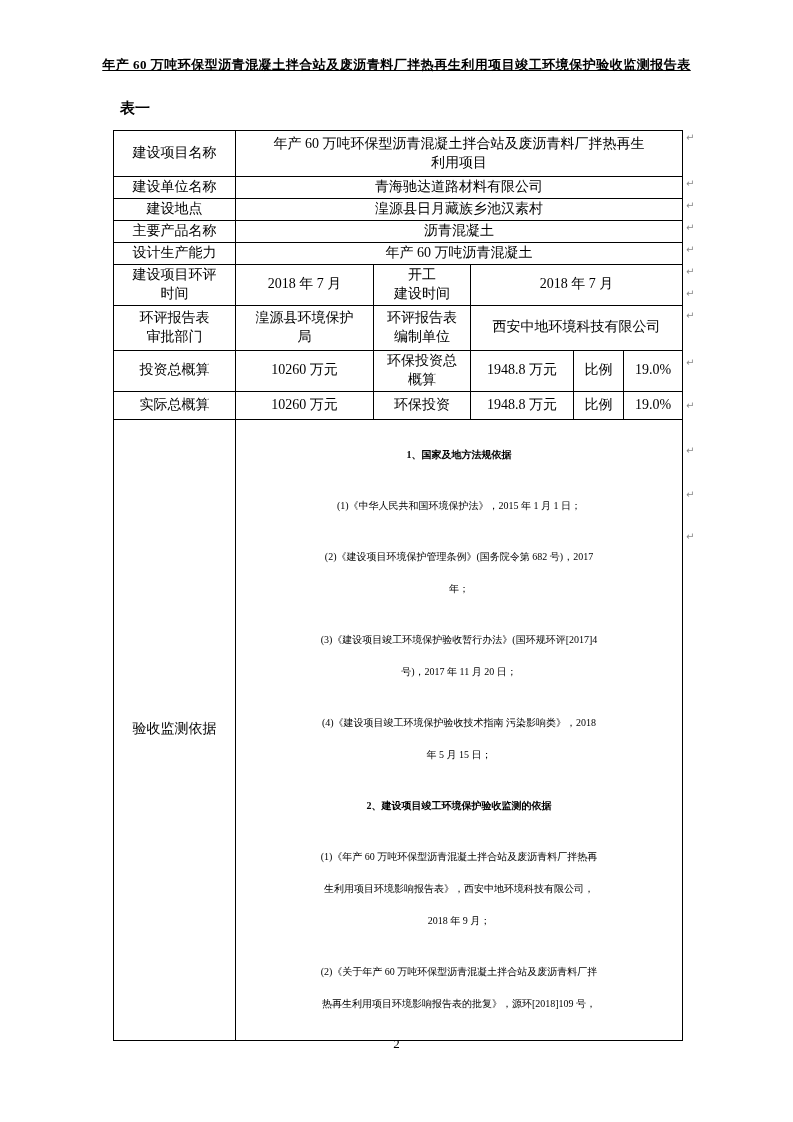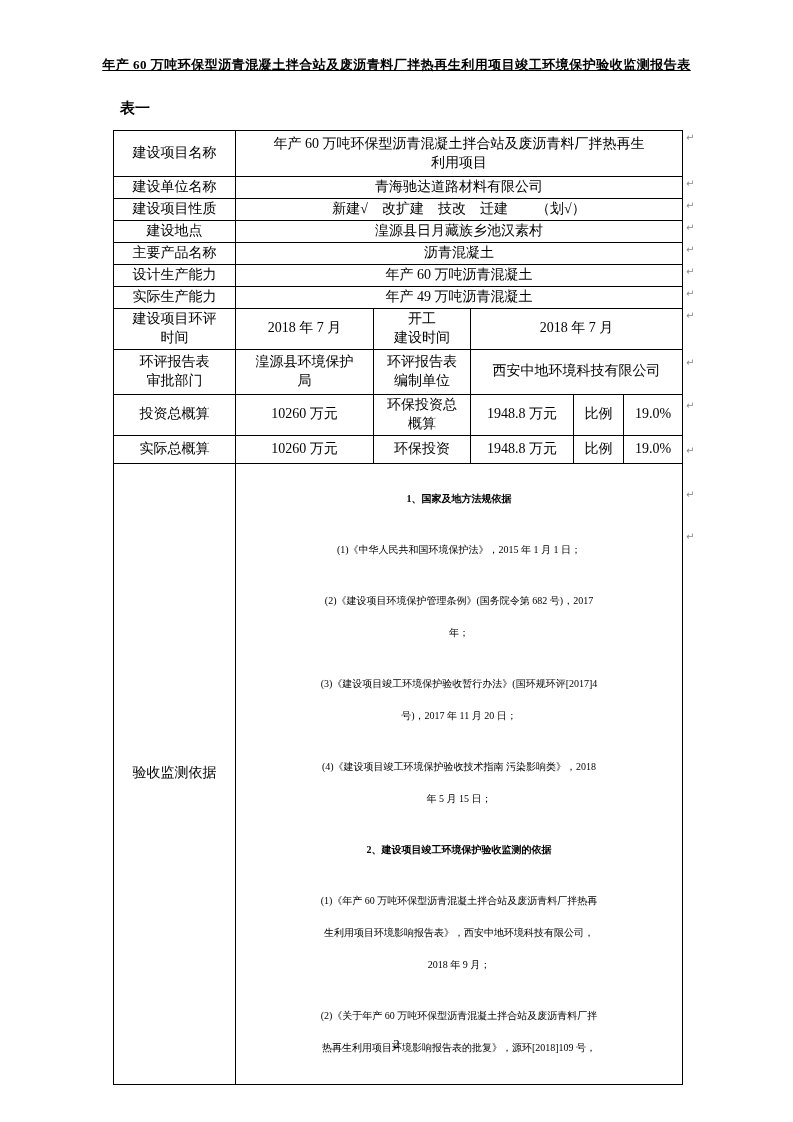--- a/index.html
+++ b/index.html
@@ -60,38 +60,30 @@
       <tr style="height:46px">
         <td>建设项目名称</td>
         <td colspan="5">年产 60 万吨环保型沥青混凝土拌合站及废沥青料厂拌热再生
 利用项目</td>
       </tr>
       <tr style="height:22px">
         <td>建设单位名称</td>
         <td colspan="5">青海驰达道路材料有限公司</td>
       </tr>
       <tr style="height:22px">
-        <td>建设项目性质</td>
-        <td colspan="5">新建√　改扩建　技改　迁建　　（划√）</td>
-      </tr>
-      <tr style="height:22px">
         <td>建设地点</td>
         <td colspan="5">湟源县日月藏族乡池汉素村</td>
       </tr>
       <tr style="height:22px">
         <td>主要产品名称</td>
         <td colspan="5">沥青混凝土</td>
       </tr>
       <tr style="height:22px">
         <td>设计生产能力</td>
         <td colspan="5">年产 60 万吨沥青混凝土</td>
-      </tr>
-      <tr style="height:22px">
-        <td>实际生产能力</td>
-        <td colspan="5">年产 49 万吨沥青混凝土</td>
       </tr>
       <tr style="height:38px">
         <td>建设项目环评
 时间</td>
         <td>2018 年 7 月</td>
         <td>开工
 建设时间</td>
         <td colspan="3">2018 年 7 月</td>
       </tr>
       <tr style="height:45px">

